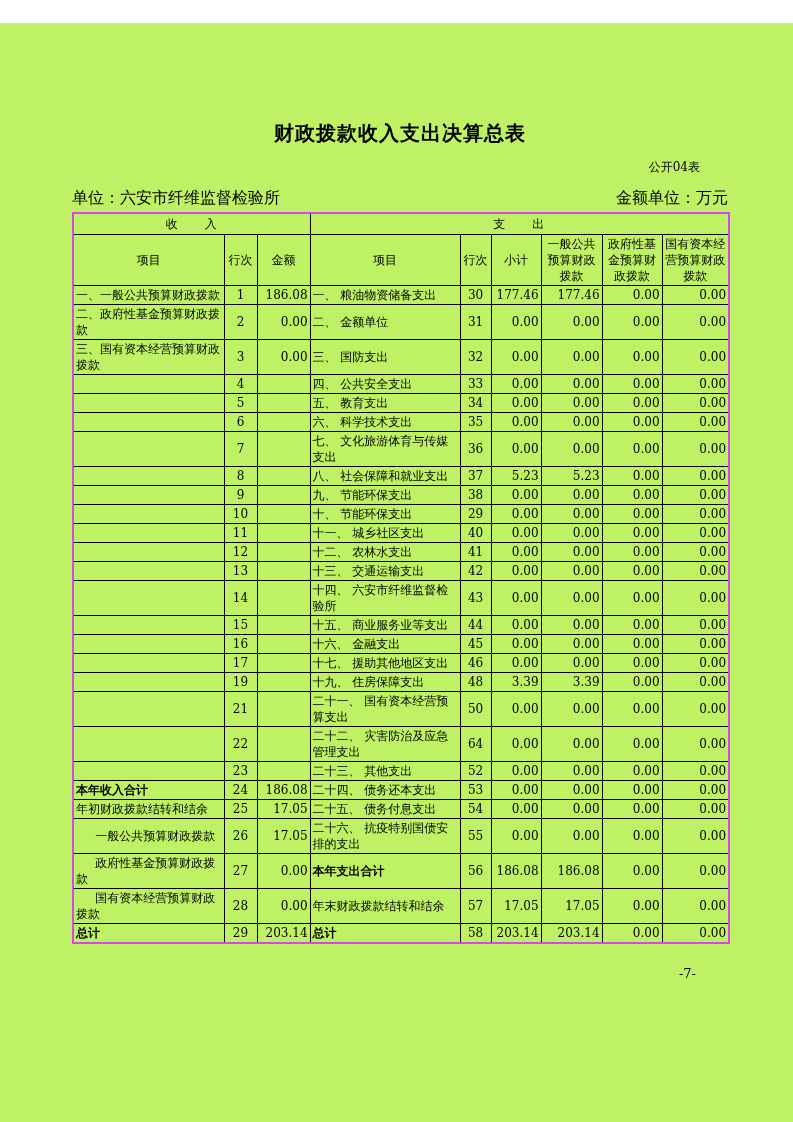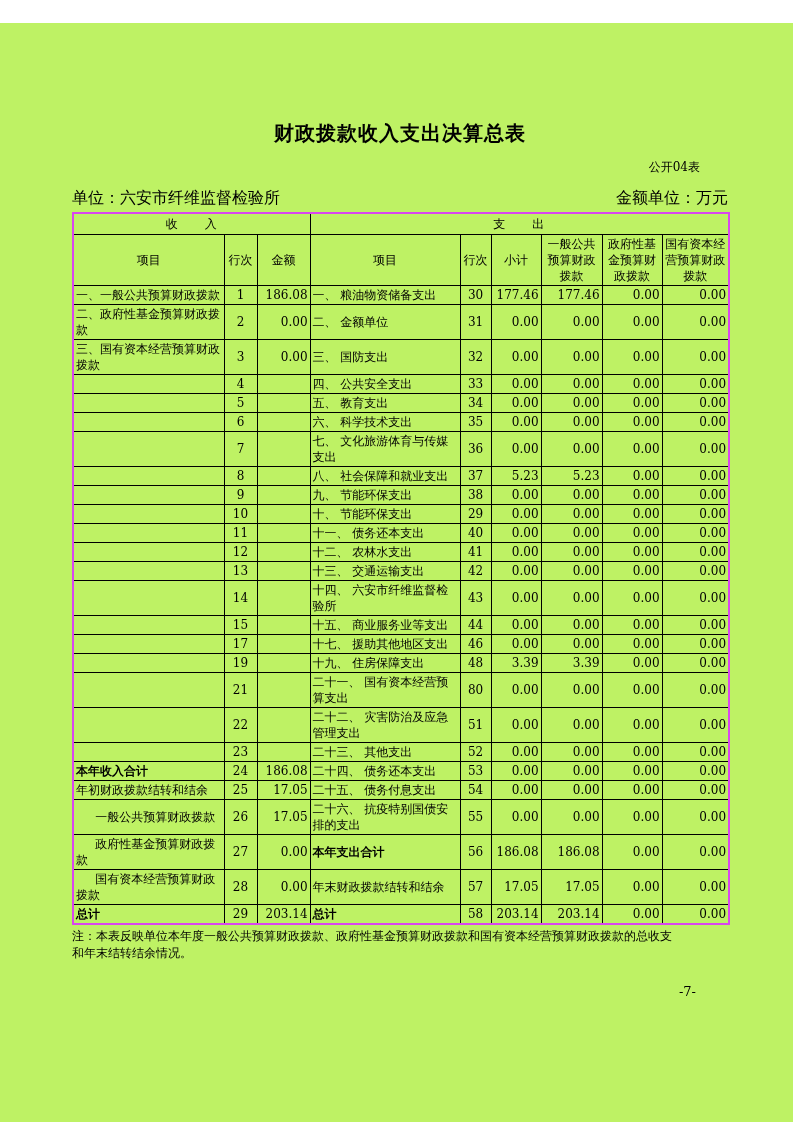--- a/index.html
+++ b/index.html
@@ -228,21 +228,21 @@
           <td class="c">29</td>
           <td class="num">0.00</td>
           <td class="num">0.00</td>
           <td class="num">0.00</td>
           <td class="num">0.00</td>
         </tr>
         <tr>
           <td class="item"></td>
           <td class="c">11</td>
           <td class="num"></td>
-          <td class="item">十一、 债务还本支出</td>
+          <td class="item">十一、 城乡社区支出</td>
           <td class="c">40</td>
           <td class="num">0.00</td>
           <td class="num">0.00</td>
           <td class="num">0.00</td>
           <td class="num">0.00</td>
         </tr>
         <tr>
           <td class="item"></td>
           <td class="c">12</td>
           <td class="num"></td>
@@ -274,20 +274,31 @@
           <td class="num">0.00</td>
           <td class="num">0.00</td>
           <td class="num">0.00</td>
         </tr>
         <tr>
           <td class="item"></td>
           <td class="c">15</td>
           <td class="num"></td>
           <td class="item">十五、 商业服务业等支出</td>
           <td class="c">44</td>
+          <td class="num">0.00</td>
+          <td class="num">0.00</td>
+          <td class="num">0.00</td>
+          <td class="num">0.00</td>
+        </tr>
+        <tr>
+          <td class="item"></td>
+          <td class="c">16</td>
+          <td class="num"></td>
+          <td class="item">十六、 金融支出</td>
+          <td class="c">45</td>
           <td class="num">0.00</td>
           <td class="num">0.00</td>
           <td class="num">0.00</td>
           <td class="num">0.00</td>
         </tr>
         <tr>
           <td class="item"></td>
           <td class="c">17</td>
           <td class="num"></td>
           <td class="item">十七、 援助其他地区支出</td>
@@ -306,32 +317,32 @@
           <td class="num">3.39</td>
           <td class="num">3.39</td>
           <td class="num">0.00</td>
           <td class="num">0.00</td>
         </tr>
         <tr>
           <td class="item"></td>
           <td class="c">21</td>
           <td class="num"></td>
           <td class="item">二十一、 国有资本经营预算支出</td>
-          <td class="c">80</td>
+          <td class="c">50</td>
           <td class="num">0.00</td>
           <td class="num">0.00</td>
           <td class="num">0.00</td>
           <td class="num">0.00</td>
         </tr>
         <tr>
           <td class="item"></td>
           <td class="c">22</td>
           <td class="num"></td>
           <td class="item">二十二、 灾害防治及应急管理支出</td>
-          <td class="c">51</td>
+          <td class="c">64</td>
           <td class="num">0.00</td>
           <td class="num">0.00</td>
           <td class="num">0.00</td>
           <td class="num">0.00</td>
         </tr>
         <tr>
           <td class="item"></td>
           <td class="c">23</td>
           <td class="num"></td>
           <td class="item">二十三、 其他支出</td>
@@ -403,20 +414,16 @@
           <td class="item cb">总计</td>
           <td class="c">58</td>
           <td class="num">203.14</td>
           <td class="num">203.14</td>
           <td class="num">0.00</td>
           <td class="num">0.00</td>
         </tr>
       </tbody>
   </table>
 
-  <div class="note">
-    <div>注：本表反映单位本年度一般公共预算财政拨款、政府性基金预算财政拨款和国有资本经营预算财政拨款的总收支</div>
-    <div>和年末结转结余情况。</div>
-  </div>
 
   <div class="page-num">-7-</div>
 
 </div>
 
 </body></html>

